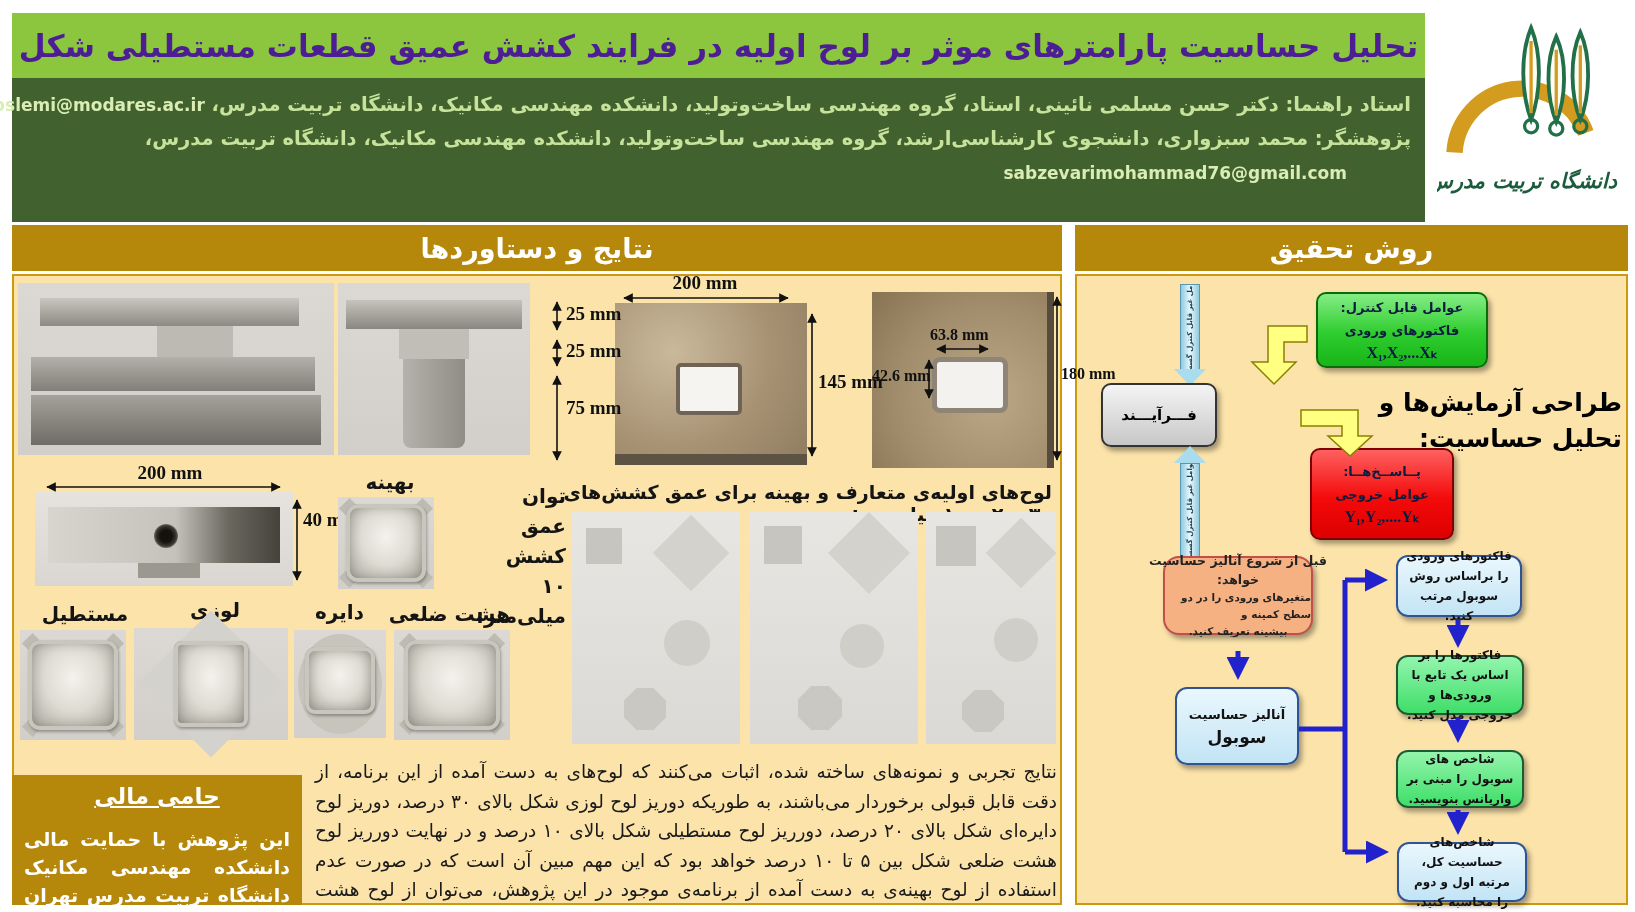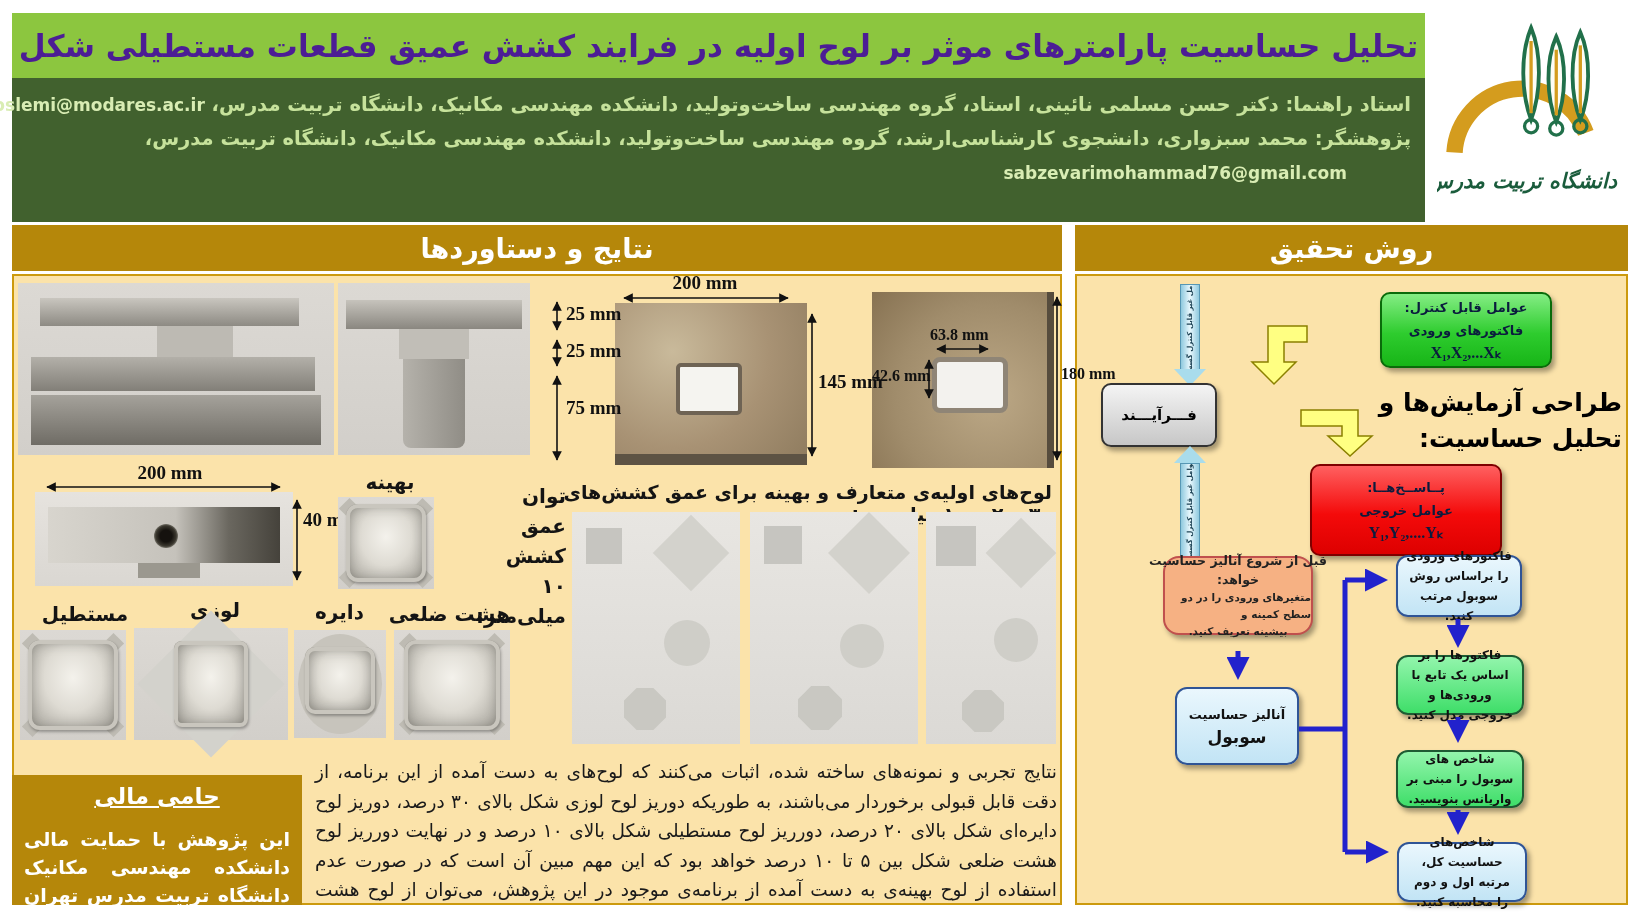--- a/index.html
+++ b/index.html
@@ -222,41 +222,41 @@
     <i class="ear" style="right:8px;bottom:8px;"></i>
     <div class="cup" style="left:9%;top:9%;width:82%;height:82%;"></div>
   </div>
 
   <div class="abs sponsor">
     <div class="st">حامی مالی</div>
     <div class="sb">این پژوهش با حمایت مالی دانشکده مهندسی مکانیک دانشگاه تربیت مدرس تهران انجام شده است.</div>
   </div>
   <div class="para" style="left:315px;top:757px;width:742px;">نتایج تجربی و نمونه‌های ساخته شده، اثبات می‌کنند که لوح‌های به دست آمده از این برنامه، از دقت قابل قبولی برخوردار می‌باشند، به طوریکه دوریز لوح لوزی شکل بالای ۳۰ درصد، دوریز لوح دایره‌ای شکل بالای ۲۰ درصد، دورریز لوح مستطیلی شکل بالای ۱۰ درصد و در نهایت دورریز لوح هشت ضلعی شکل بین ۵ تا ۱۰ درصد خواهد بود که این مهم مبین آن است که در صورت عدم استفاده از لوح بهینه‌ی به دست آمده از برنامه‌ی موجود در این پژوهش، می‌توان از لوح هشت ضلعی شکل به منظور کشش عمیق قطعات مستطیلی شکل بهره برد.</div>
 
-  <div class="fbox fb-green" style="left:1380px;top:292px;width:172px;height:76px;">
+  <div class="fbox fb-green" style="left:1316px;top:292px;width:172px;height:76px;">
     <div class="l">عوامل قابل کنترل:</div>
     <div class="l">فاکتورهای ورودی</div>
     <div class="lx">X₁,X₂,...Xₖ</div>
   </div>
 
   <div class="vshaft" style="left:1180px;top:284px;height:86px;">
     <span>عوامل غیر قابل کنترل گسسته</span>
   </div>
   <div class="tri down" style="left:1174px;top:369px;"></div>
 
   <div class="fbox fb-gray" style="left:1101px;top:383px;width:116px;height:64px;">
     <div class="l" style="font-size:15px;">فـــرآیـــند</div>
   </div>
 
   <div class="tri up" style="left:1174px;top:446px;"></div>
   <div class="vshaft" style="left:1180px;top:463px;height:97px;">
     <span>عوامل غیر قابل کنترل گسسته</span>
   </div>
 
-  <div class="fbox fb-red" style="left:1310px;top:464px;width:192px;height:92px;">
+  <div class="fbox fb-red" style="left:1310px;top:448px;width:144px;height:92px;">
     <div class="l">پــاســخ‌هــا:</div>
     <div class="l">عوامل خروجی</div>
     <div class="lx">Y₁,Y₂,....Yₖ</div>
   </div>
 
   <div class="doe" style="left:1430px;top:385px;width:192px;">
     <div>طراحی آزمایش‌ها و</div>
     <div>تحلیل حساسیت:</div>
   </div>
 

